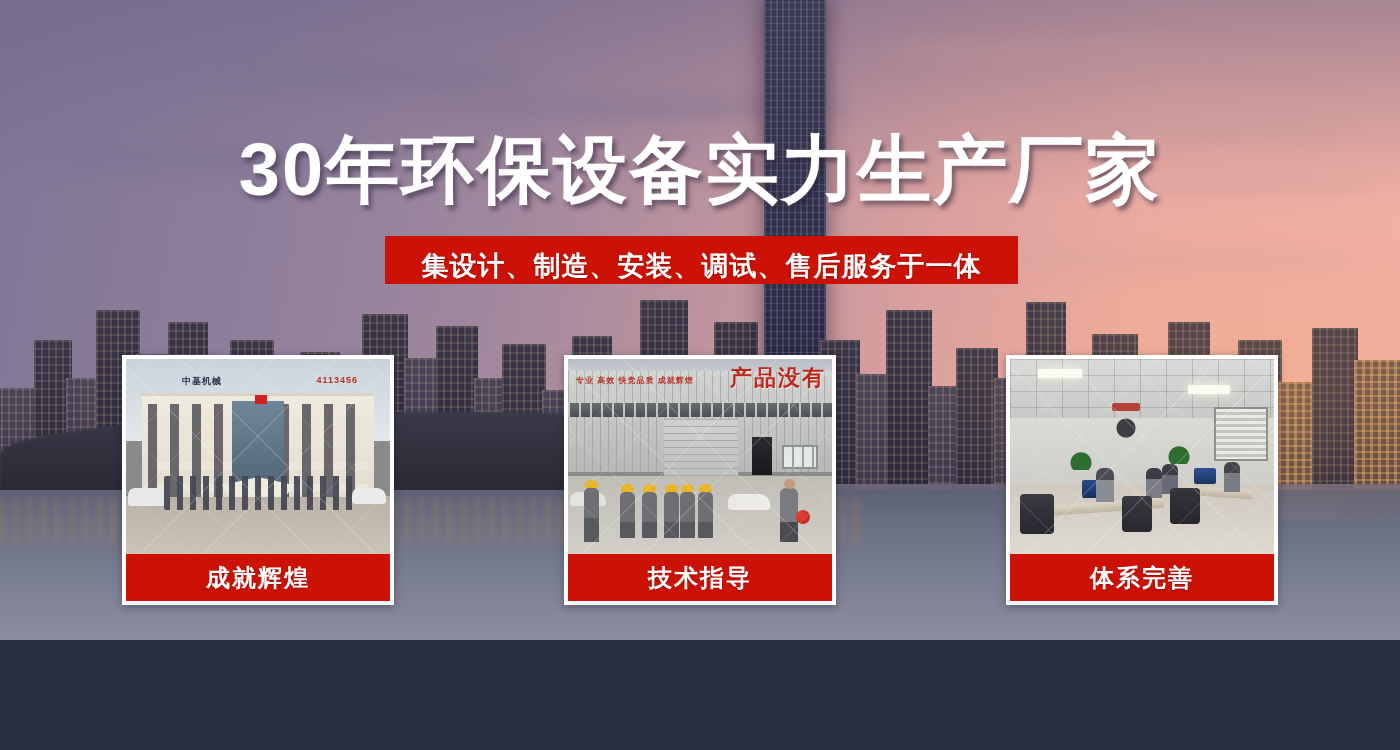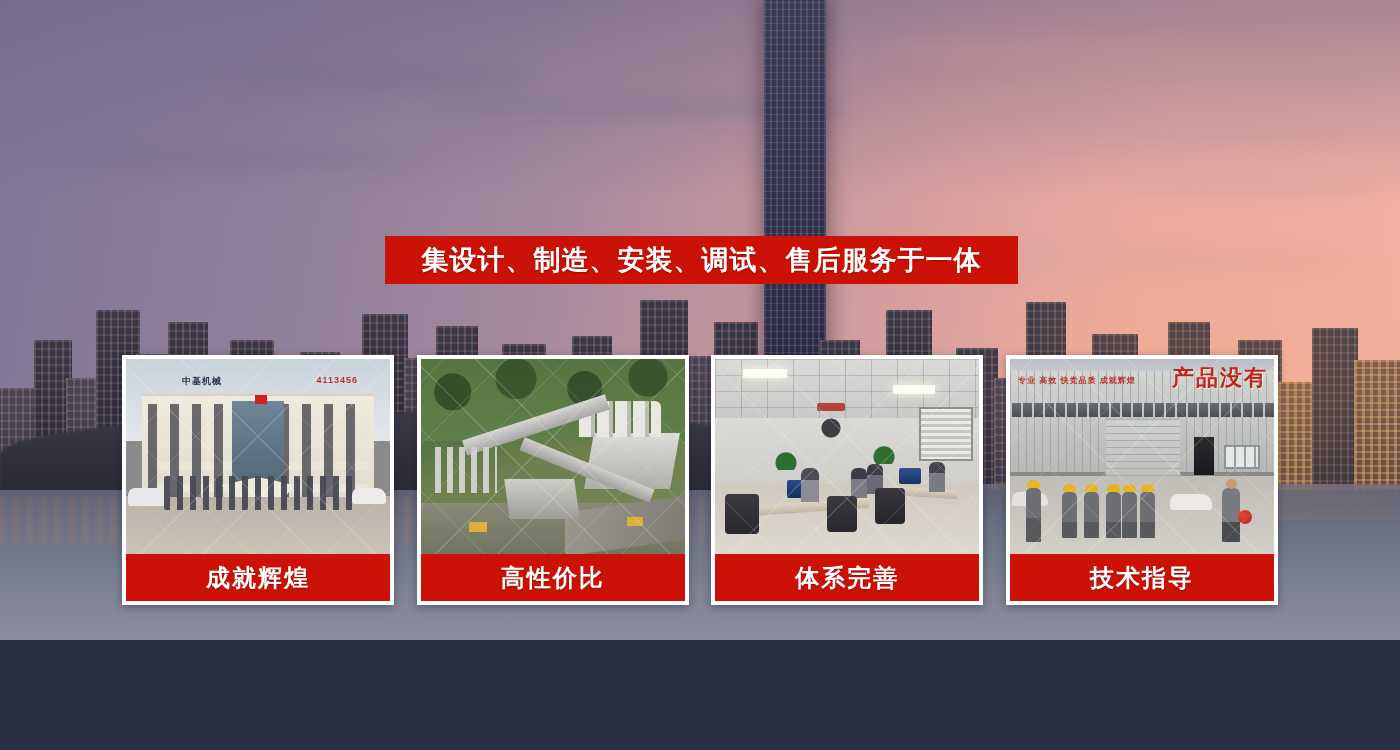--- a/index.html
+++ b/index.html
@@ -123,21 +123,21 @@
     text-align:center;
     font-size:74px; font-weight:bold; color:#ffffff;
     letter-spacing:2px; line-height:1;
     text-shadow:3px 4px 5px rgba(40,30,55,.55), 0 0 2px rgba(255,255,255,.35);
     white-space:nowrap;
   }
 
   .subbanner {
     position:absolute; left:385px; top:236px; width:633px; height:48px;
     background:#cc1206;
-    display:flex; align-items:center; justify-content:center;
+    display:flex; align-items:flex-end; justify-content:center;
   }
   .subbanner-text {
     color:#ffffff; font-size:27px; font-weight:bold; letter-spacing:1px;
     white-space:nowrap;
     text-shadow:0 1px 2px rgba(90,0,0,.45);
   }
 
   
   .cards {
     position:absolute; left:122px; top:355px;
@@ -391,20 +391,21 @@
     <div class="bank"></div>
     <div class="river-far"></div>
     <div class="river"></div>
     <div class="river-reflect"></div>
     <div class="glow-r"></div>
   </div>
 </div>
 
 <div class="content">
 
+  <div class="headline">30年环保设备实力生产厂家</div>
 
   <div class="subbanner">
     <span class="subbanner-text">集设计、制造、安装、调试、售后服务于一体</span>
   </div>
 
   <div class="cards">
 
     <div class="card">
       <div class="card-photo">
         <div class="p1-sky"></div>
@@ -417,37 +418,60 @@
         <div class="p1-phone">4113456</div>
         <div class="p1-car-l"></div>
         <div class="p1-car-r"></div>
         <div class="p1-people"></div>
       </div>
       <div class="card-label">
         <span class="card-label-text">成就辉煌</span>
       </div>
     </div>
 
+
     <div class="card">
       <div class="card-photo">
-        <div class="p2-green"></div>
-        <div class="p2-trees"></div>
-        <div class="p2-yard"></div>
-        <div class="p2-road"></div>
-        <div class="p2-hall"></div>
-        <div class="p2-silos"></div>
-        <div class="p2-conv1"></div>
-        <div class="p2-conv2"></div>
-        <div class="p2-stacks"></div>
-        <div class="p2-hall2"></div>
-        <div class="p2-mach"></div>
-        <div class="p2-mach2"></div>
+        <div class="p4-sky"></div>
+        <div class="p4-wall"></div>
+        <div class="p4-slogan">产品没有</div>
+        <div class="p4-slogan2">专业  高效
+快党品质 成就辉煌</div>
+        <div class="p4-band"></div>
+        <div class="p4-door"></div>
+        <div class="p4-smalldoor"></div>
+        <div class="p4-win"></div>
+        <div class="p4-ground"></div>
+        <div class="p4-car"></div>
+        <div class="p4-car2"></div>
+        <div class="p4-worker" style="left:16px;height:54px;bottom:12px;">
+            <span class="hat"></span>
+          </div>
+        <div class="p4-worker" style="left:52px;">
+            <span class="hat"></span>
+          </div>
+        <div class="p4-worker" style="left:74px;">
+            <span class="hat"></span>
+          </div>
+        <div class="p4-worker" style="left:96px;">
+            <span class="hat"></span>
+          </div>
+        <div class="p4-worker" style="left:112px;">
+            <span class="hat"></span>
+          </div>
+        <div class="p4-worker" style="left:130px;">
+            <span class="hat"></span>
+          </div>
+        <div class="p4-lead">
+            <span class="head"></span>
+          </div>
+        <div class="p4-ball"></div>
       </div>
       <div class="card-label">
-        <span class="card-label-text">高性价比</span>
+        <span class="card-label-text">技术指导</span>
       </div>
     </div>
 
     <div class="card">
       <div class="card-photo">
         <div class="p3-ceil"></div>
         <div class="p3-light1"></div>
         <div class="p3-light2"></div>
         <div class="p3-wall"></div>
         <div class="p3-decal"></div>
@@ -465,56 +489,14 @@
         <div class="p3-p4"></div>
         <div class="p3-chair1"></div>
         <div class="p3-chair2"></div>
         <div class="p3-chair3"></div>
       </div>
       <div class="card-label">
         <span class="card-label-text">体系完善</span>
       </div>
     </div>
 
-    <div class="card">
-      <div class="card-photo">
-        <div class="p4-sky"></div>
-        <div class="p4-wall"></div>
-        <div class="p4-slogan">产品没有</div>
-        <div class="p4-slogan2">专业  高效
-快党品质 成就辉煌</div>
-        <div class="p4-band"></div>
-        <div class="p4-door"></div>
-        <div class="p4-smalldoor"></div>
-        <div class="p4-win"></div>
-        <div class="p4-ground"></div>
-        <div class="p4-car"></div>
-        <div class="p4-car2"></div>
-        <div class="p4-worker" style="left:16px;height:54px;bottom:12px;">
-            <span class="hat"></span>
-          </div>
-        <div class="p4-worker" style="left:52px;">
-            <span class="hat"></span>
-          </div>
-        <div class="p4-worker" style="left:74px;">
-            <span class="hat"></span>
-          </div>
-        <div class="p4-worker" style="left:96px;">
-            <span class="hat"></span>
-          </div>
-        <div class="p4-worker" style="left:112px;">
-            <span class="hat"></span>
-          </div>
-        <div class="p4-worker" style="left:130px;">
-            <span class="hat"></span>
-          </div>
-        <div class="p4-lead">
-            <span class="head"></span>
-          </div>
-        <div class="p4-ball"></div>
-      </div>
-      <div class="card-label">
-        <span class="card-label-text">技术指导</span>
-      </div>
-    </div>
-
   </div>
 </div>
 
 </body></html>

